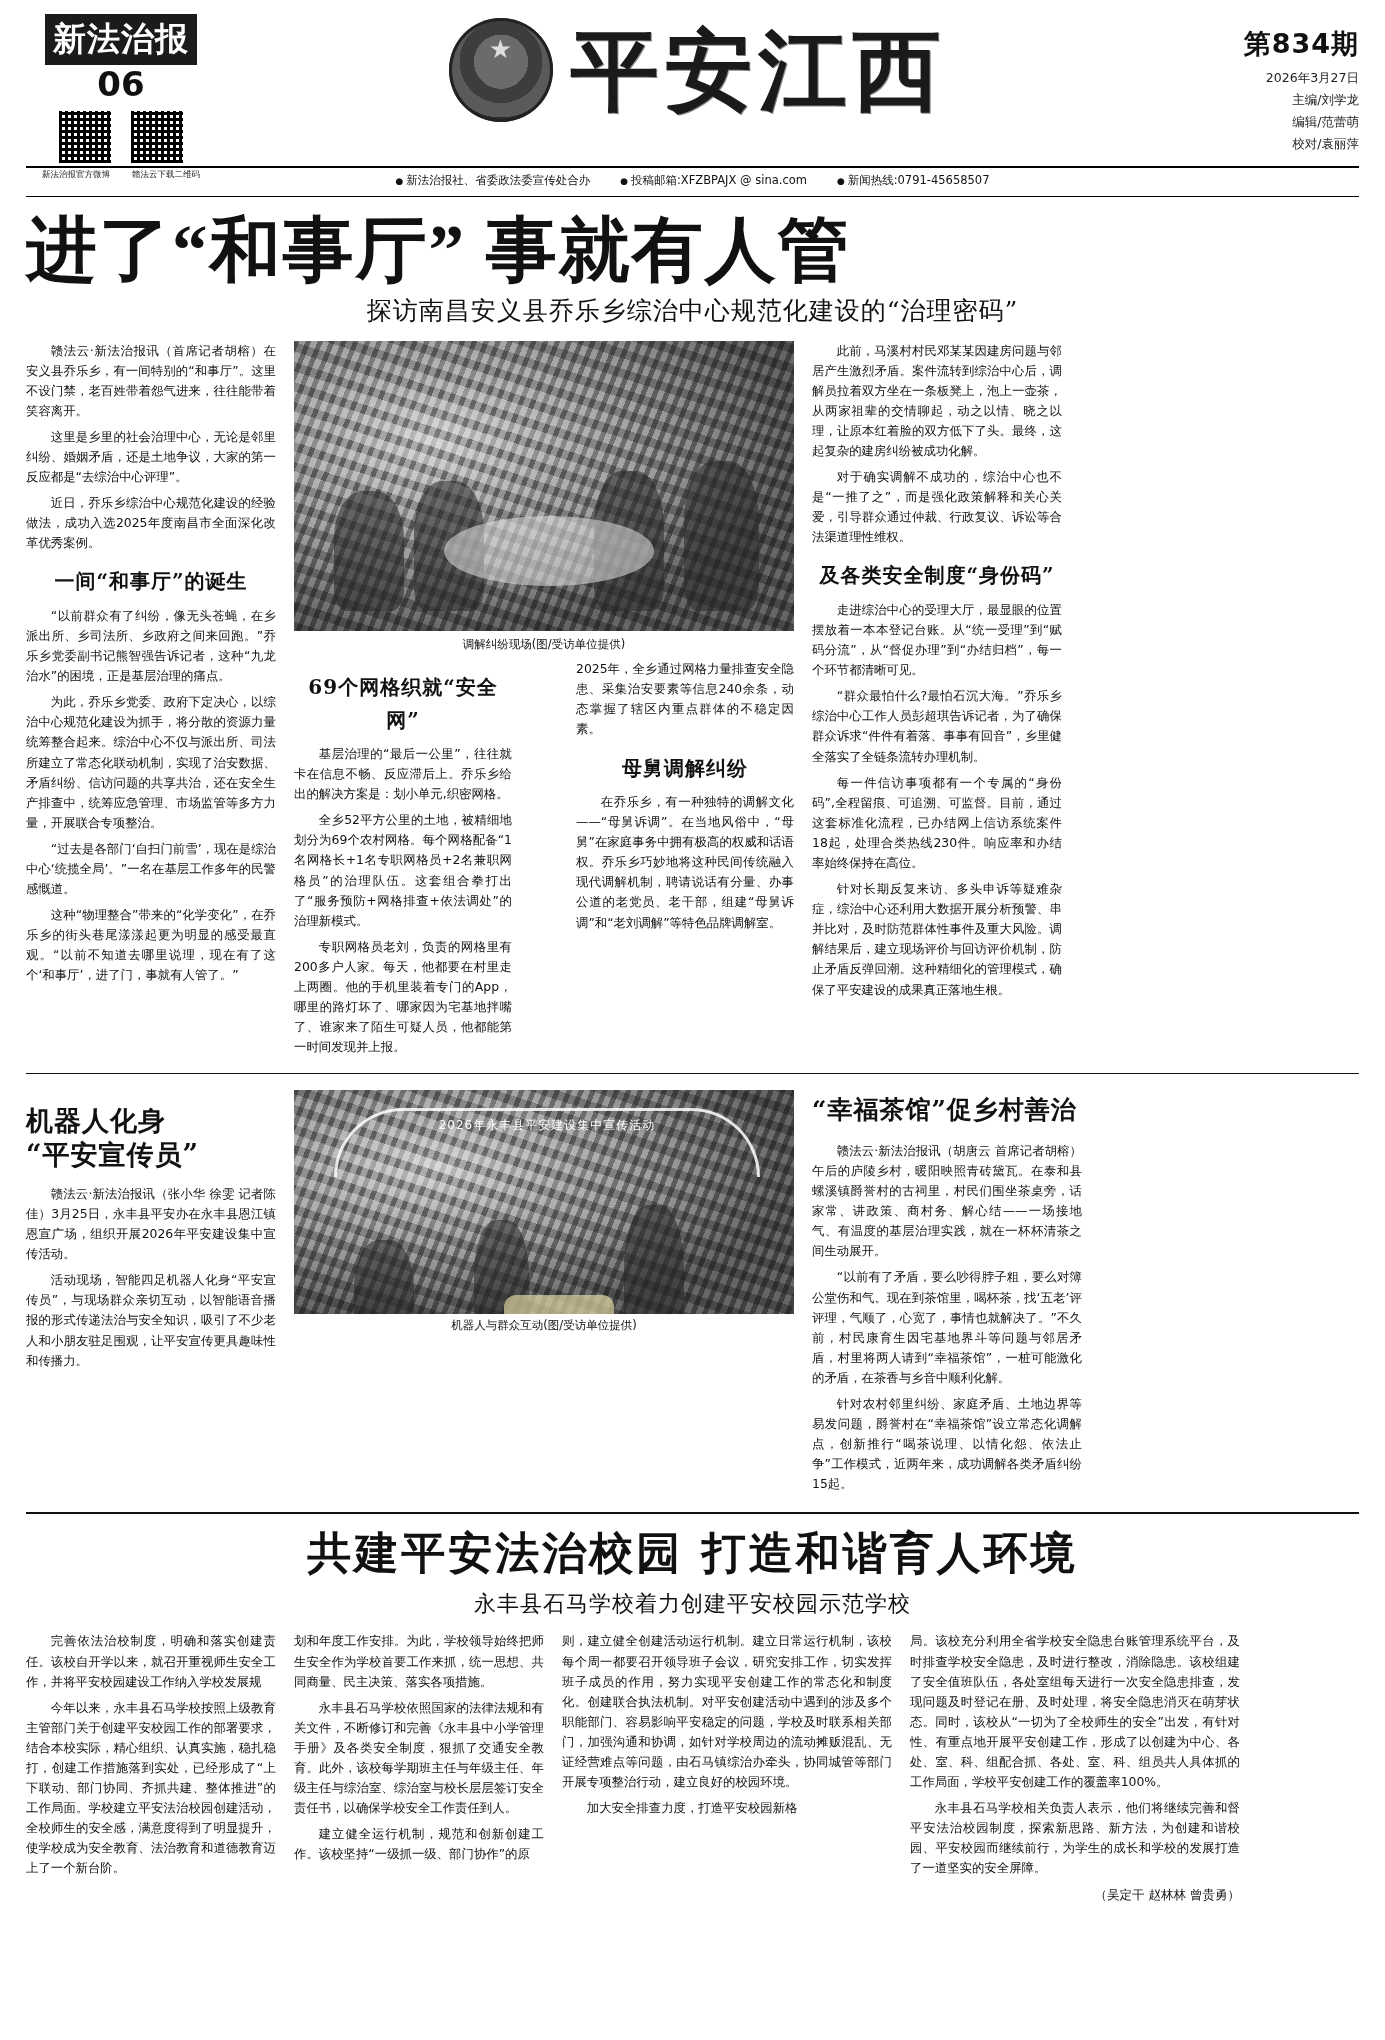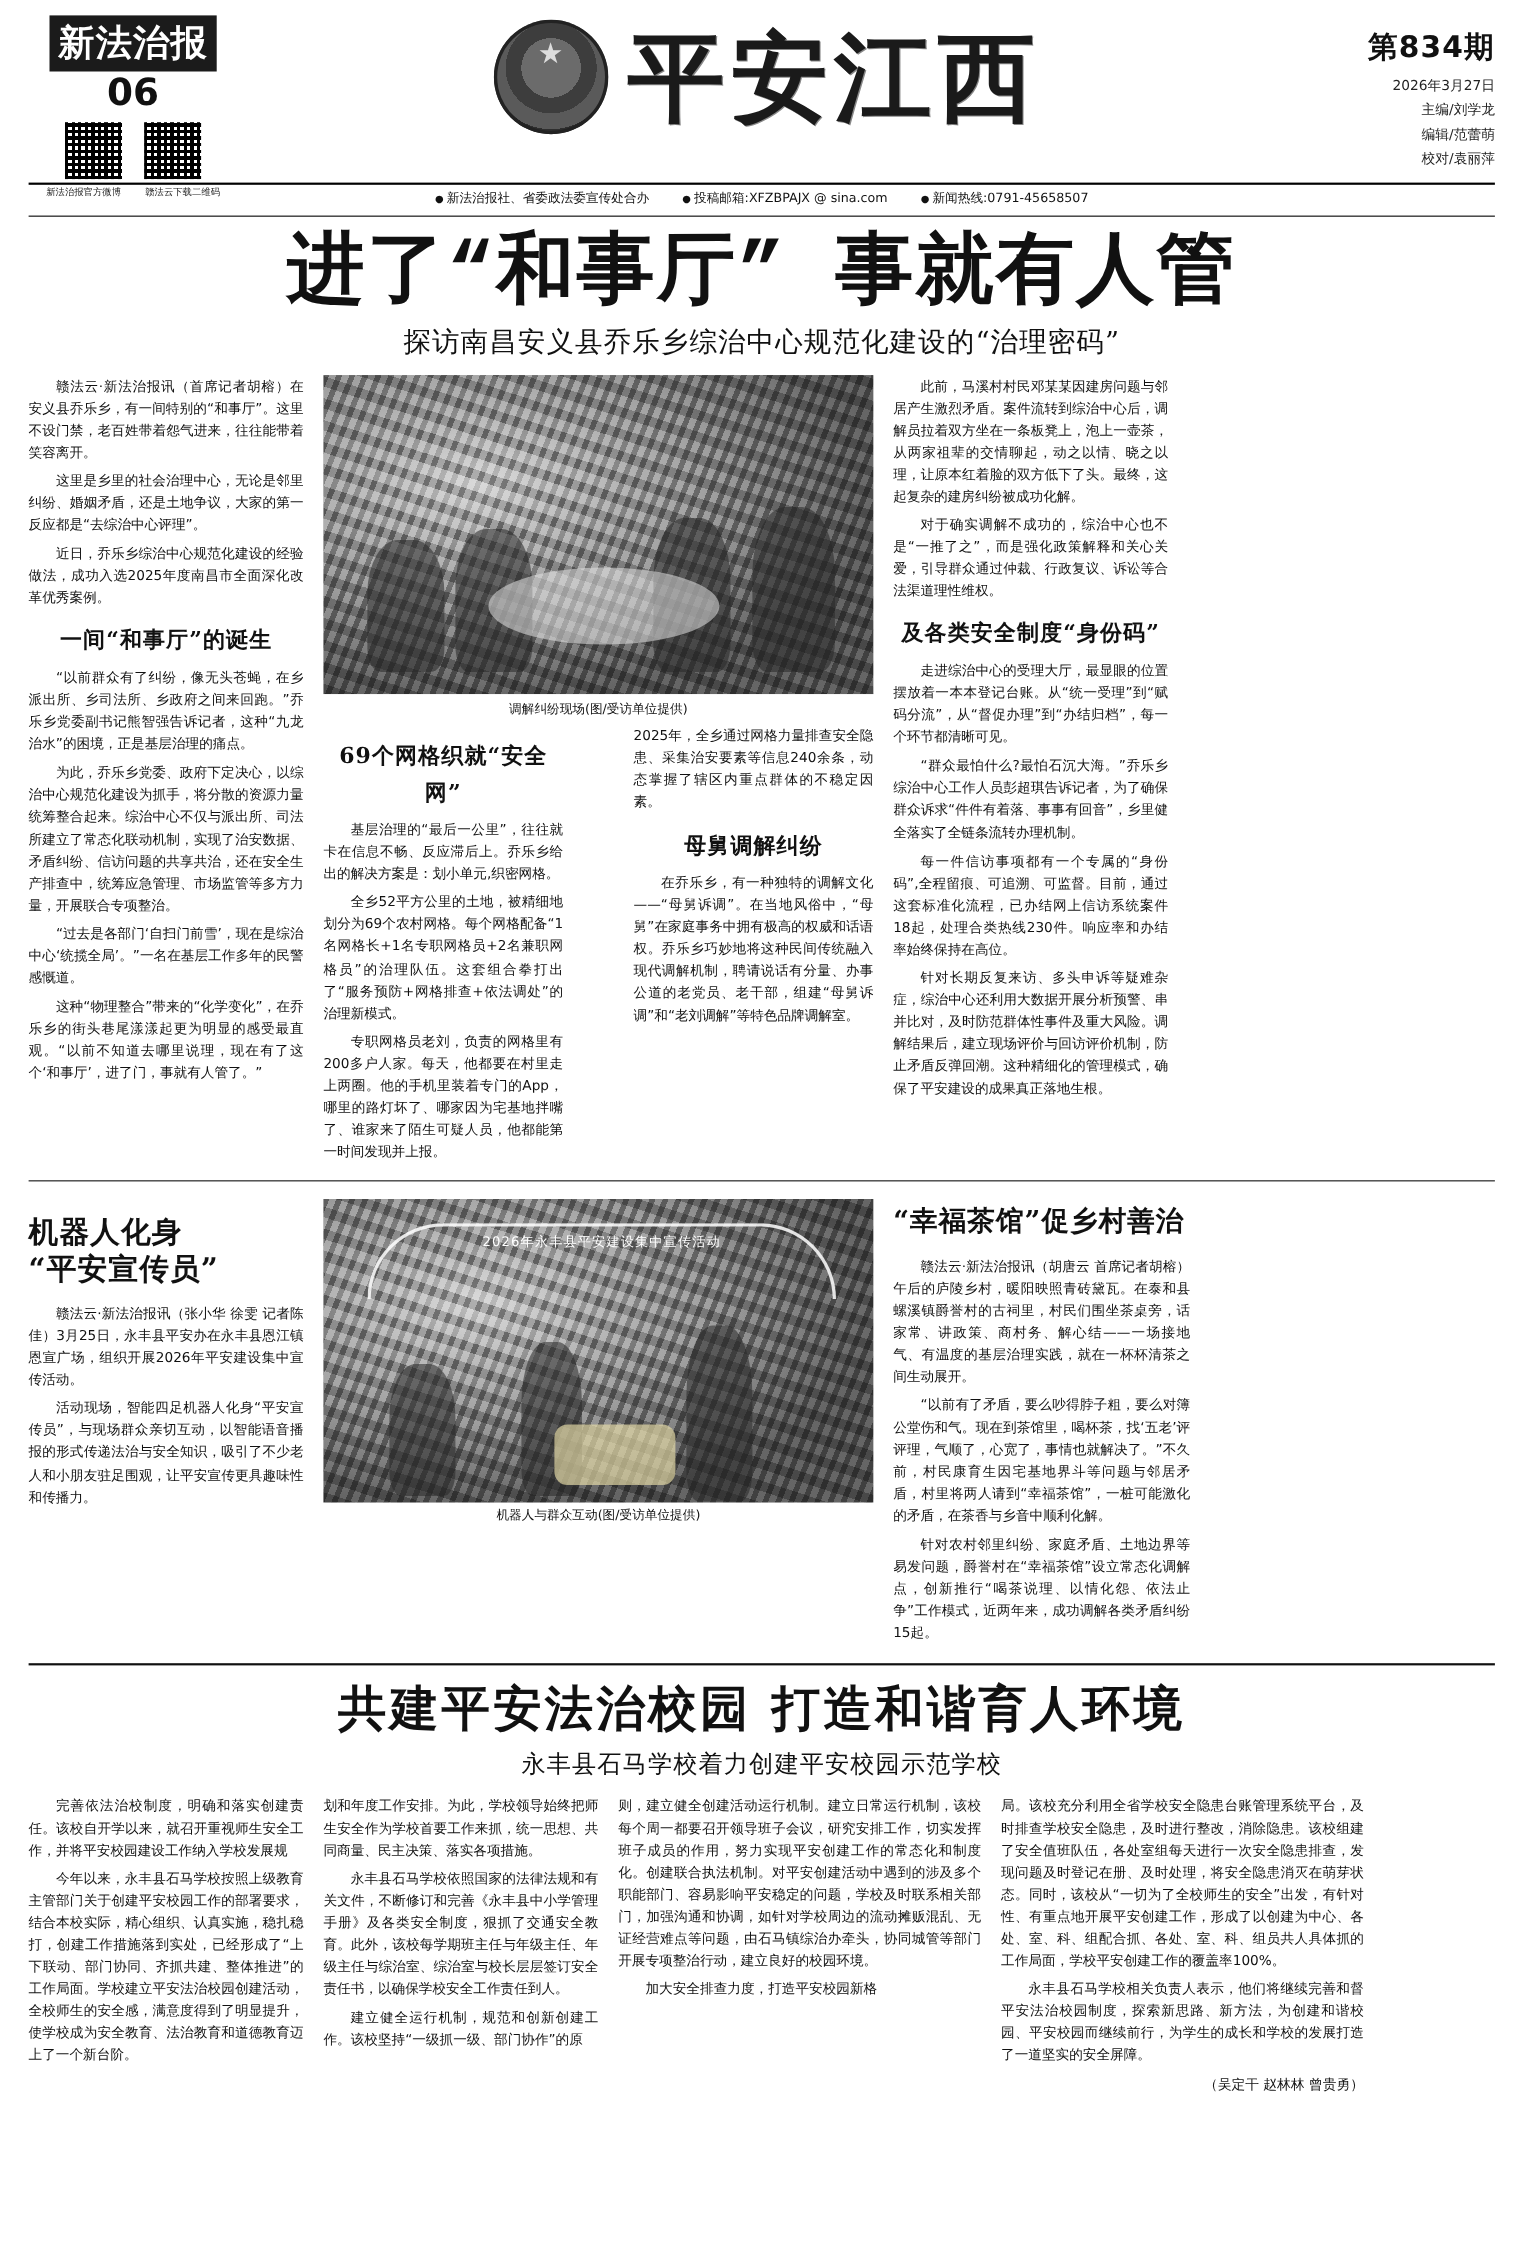--- a/index.html
+++ b/index.html
@@ -27,21 +27,21 @@
   .mh-right{width:180px;text-align:right;font-size:13px;line-height:1.75;padding-top:6px;}
   .mh-issue{font-size:27px;font-weight:bold;letter-spacing:1px;}
   .mh-right .meta{font-size:12.5px;color:#222;}
 
   .mh-rule{border-top:2px solid #000;margin-top:2px;}
   .mh-rule2{border-top:1px solid #000;margin-top:2px;}
   .mh-info{display:flex;justify-content:center;gap:30px;font-size:11.5px;padding:5px 0 6px;}
   .mh-info span:before{content:"● ";font-size:9px;}
 
   
-  .headline{text-align:center;font-family:Liberation Mono, monospace;font-size:71px;font-weight:bold;letter-spacing:2px;margin:16px 0 6px;line-height:1.05;}
+  .headline{text-align:left;font-family:Liberation Serif, serif;font-size:71px;font-weight:bold;letter-spacing:2px;margin:16px 0 6px;line-height:1.05;}
   .subhead{text-align:center;font-size:25px;letter-spacing:1px;margin-bottom:14px;font-family:"DejaVu Serif","Liberation Serif",serif;}
 
   
   .cols{display:flex;gap:18px;}
   .col{font-size:12.4px;line-height:1.62;text-align:justify;}
   .c1{width:250px;}
   .c2{width:500px;}
   .c3{width:250px;}
   .col p{margin:0 0 6px;text-indent:2em;}
   .sechead{font-family:"DejaVu Serif","Liberation Serif",serif;font-weight:bold;font-size:20px;text-align:center;margin:12px 0 8px;letter-spacing:1px;}
@@ -177,21 +177,21 @@
     <div class="col m1">
       <div class="robot-title">
         <div>机器人化身</div>
         <div>“平安宣传员”</div>
       </div>
       <p>赣法云·新法治报讯（张小华 徐雯 记者陈佳）3月25日，永丰县平安办在永丰县恩江镇恩宣广场，组织开展2026年平安建设集中宣传活动。</p>
       <p>活动现场，智能四足机器人化身“平安宣传员”，与现场群众亲切互动，以智能语音播报的形式传递法治与安全知识，吸引了不少老人和小朋友驻足围观，让平安宣传更具趣味性和传播力。</p>
     </div>
 
     <div class="m2">
-      <div class="photo" style="width:500px;height:276px;">
+      <div class="photo" style="width:500px;height:224px;">
         <div class="grain"></div>
         <div class="arch-banner">2026年永丰县平安建设集中宣传活动</div>
         <div class="shape" style="left:60px;top:150px;width:60px;height:120px;"></div>
         <div class="shape" style="left:180px;top:130px;width:55px;height:140px;"></div>
         <div class="shape" style="left:330px;top:115px;width:60px;height:160px;"></div>
         <div class="shape" style="left:210px;top:205px;width:110px;height:55px;border-radius:12px;background:rgba(235,225,170,.65);"></div>
       </div>
       <div class="caption">机器人与群众互动(图/受访单位提供)</div>
     </div>
 

